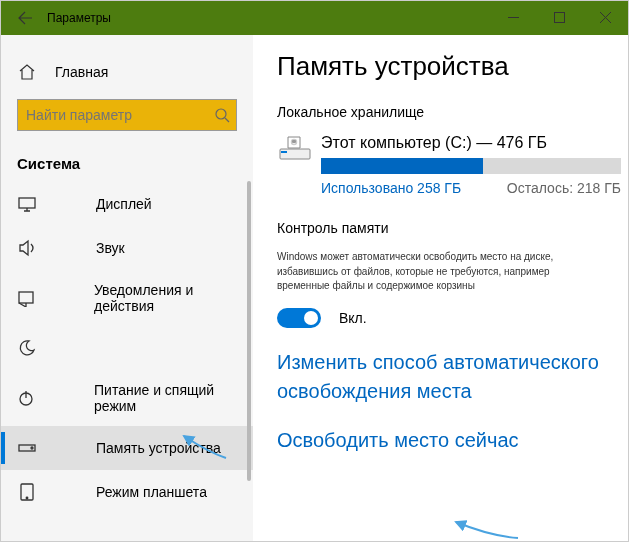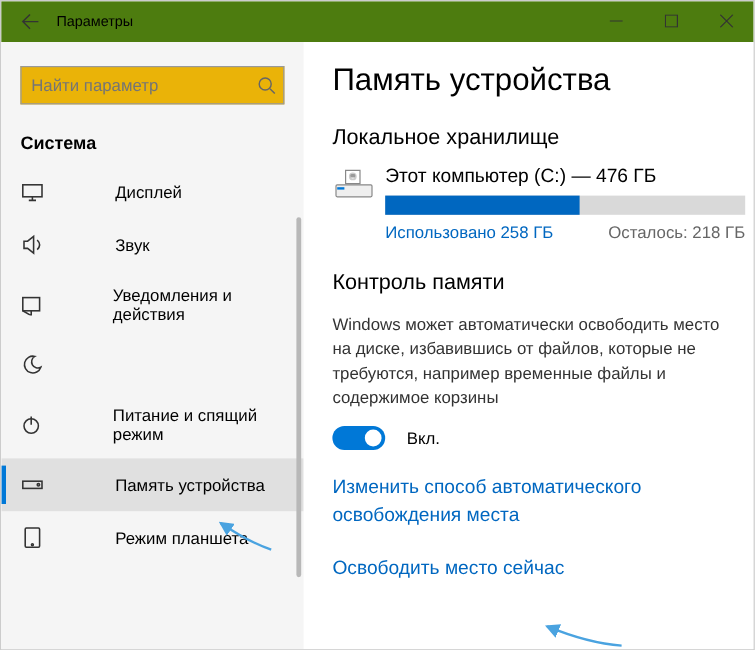--- a/index.html
+++ b/index.html
@@ -126,21 +126,21 @@
     flex: 1;
     padding: 16px 24px 0 24px;
     overflow-y: auto;
   }
   h1.page-title {
     font-size: 26px;
     font-weight: 400;
     margin-bottom: 22px;
   }
   h2.section-heading {
-    font-size: 18px;
+    font-size: 14px;
     font-weight: 400;
     margin-bottom: 14px;
     margin-top: 4px;
   }
   h2.section-heading.mt { margin-top: 24px; }
 
   .drive-block { padding-left: 2px; }
   .drive-row {
     display: flex; align-items: flex-start;
     gap: 10px;
@@ -164,21 +164,21 @@
   }
   .drive-stats {
     display: flex; justify-content: space-between;
     width: 300px;
   }
   .drive-stats .used-label { color: #0067c0; cursor: pointer; }
   .drive-stats .free-label { color: #666; }
 
   .desc {
     color: #333;
-    font-size: 14px;
+    font-size: 10px;
     line-height: 1.45;
     margin-bottom: 14px;
     max-width: 330px;
   }
 
   .toggle-row {
     display: flex; align-items: center; gap: 18px;
     margin-bottom: 20px;
   }
   .toggle {
@@ -192,21 +192,21 @@
     position: absolute; right: 3px; top: 3px;
     width: 14px; height: 14px;
     border-radius: 50%;
     background: #fff;
   }
   .toggle-label { font-size: 14px; }
 
   .link {
     color: #0067c0;
     cursor: pointer;
-    font-size: 16px;
+    font-size: 20px;
     display: block;
     max-width: 340px;
     line-height: 1.45;
     margin-bottom: 20px;
   }
 
   
   .arrow1 {
     position: absolute;
     left: 178px; top: 430px;
@@ -246,20 +246,28 @@
           <path d="M0 0 L11 11 M11 0 L0 11"></path>
         </svg>
     </div>
   </div>
 </div>
 
 <div class="body">
 
   <div class="sidebar">
     <div class="sidebar-inner">
+      <div class="home-row">
+        <span class="icon">
+          <svg width="18" height="18" viewBox="0 0 18 18">
+              <path d="M2 8 L9 2 L16 8 M4 7 V16 H14 V7" stroke="#333" stroke-width="1.2" fill="none"></path>
+            </svg>
+        </span>
+        <span>Главная</span>
+      </div>
 
       <div class="search-box">
         <input type="text" placeholder="Найти параметр" style="">
         <span class="sicon">
           <svg width="16" height="16" viewBox="0 0 16 16">
               <circle cx="7" cy="7" r="5" stroke="#666" stroke-width="1.2" fill="none"></circle>
               <path d="M11 11 L15 15" stroke="#666" stroke-width="1.2"></path>
             </svg>
         </span>
       </div>

